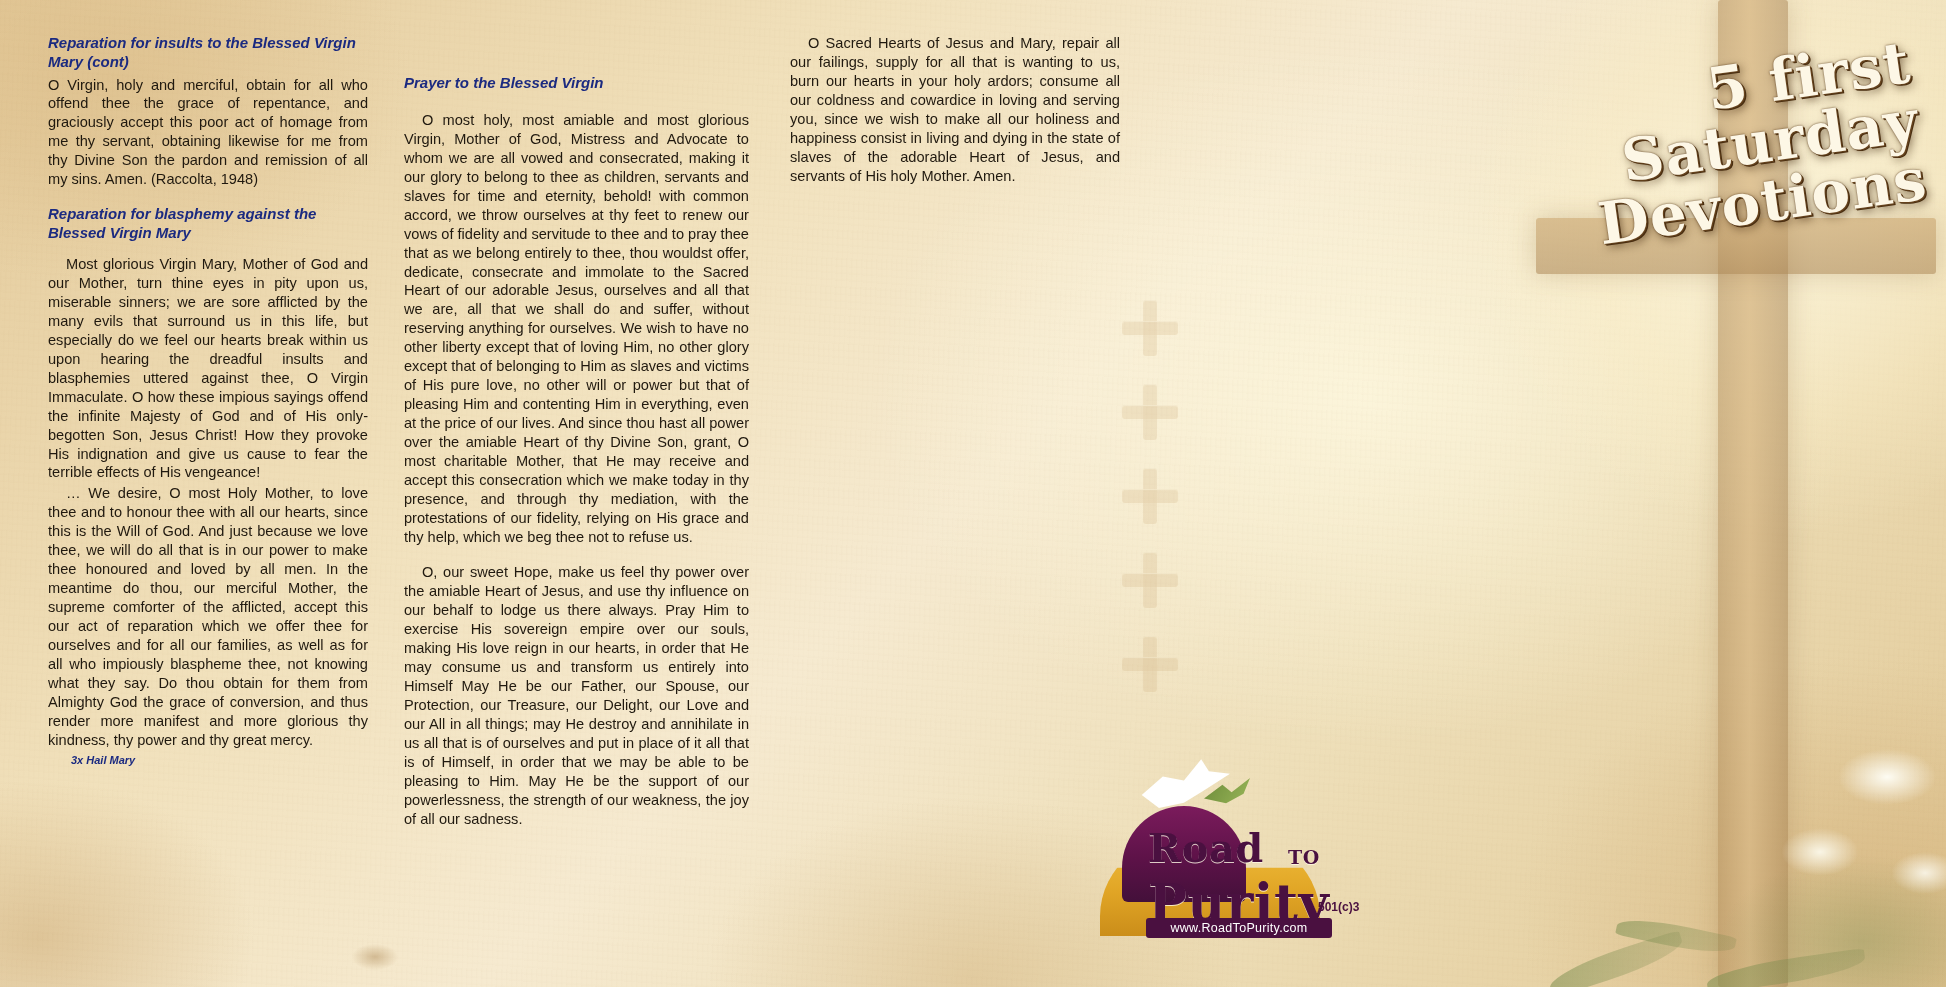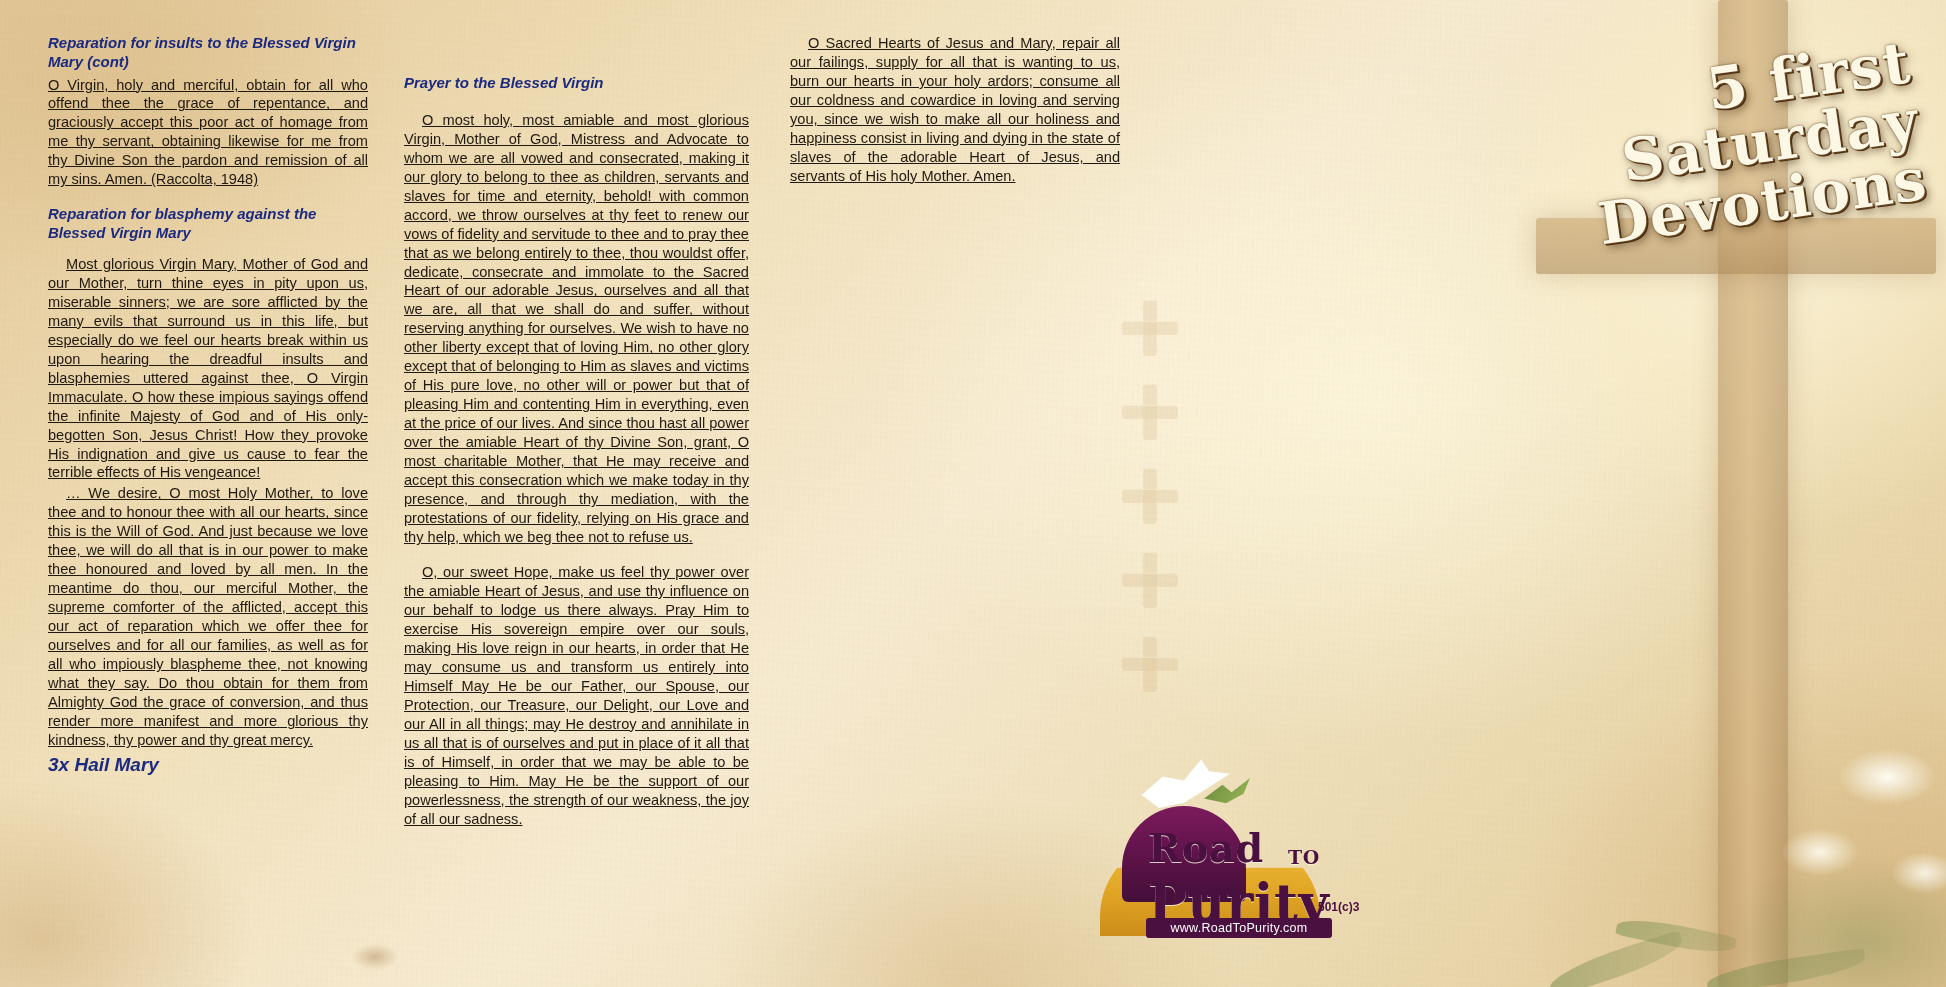--- a/index.html
+++ b/index.html
@@ -148,30 +148,30 @@
     font-weight: bold;
     font-style: italic;
     color: #1b2a80;
   }
   .para {
     font-size: 14.6px;
     line-height: 1.30;
     margin: 0 0 2px 0;
     text-align: justify;
     color: #20190f;
-    text-decoration: underline;
   }
   .para.indent { text-indent: 18px; }
   .gap { height: 14px; }
   .closing {
-    font-size: 19px;
+    font-size: 11px;
     font-weight: bold;
     font-style: italic;
     color: #1b2a80;
     margin-top: 4px;
+    margin-left: 23px;
   }
 
   
   #title-block {
     position: absolute;
     right: 40px;
     top: 34px;
     width: 430px;
     text-align: right;
     transform: rotate(-8deg);

